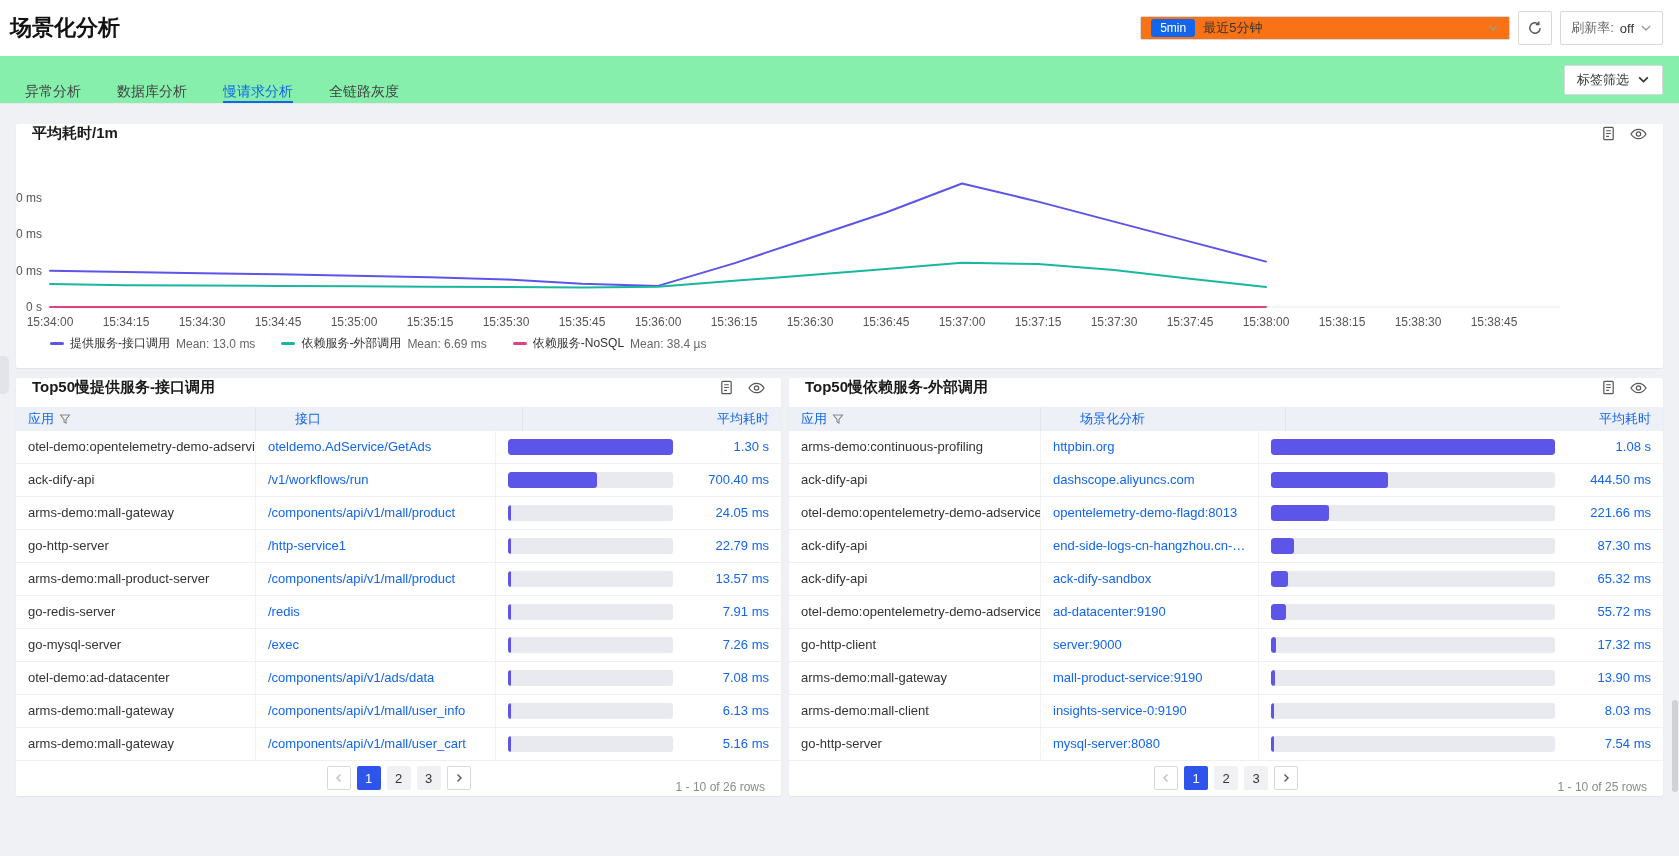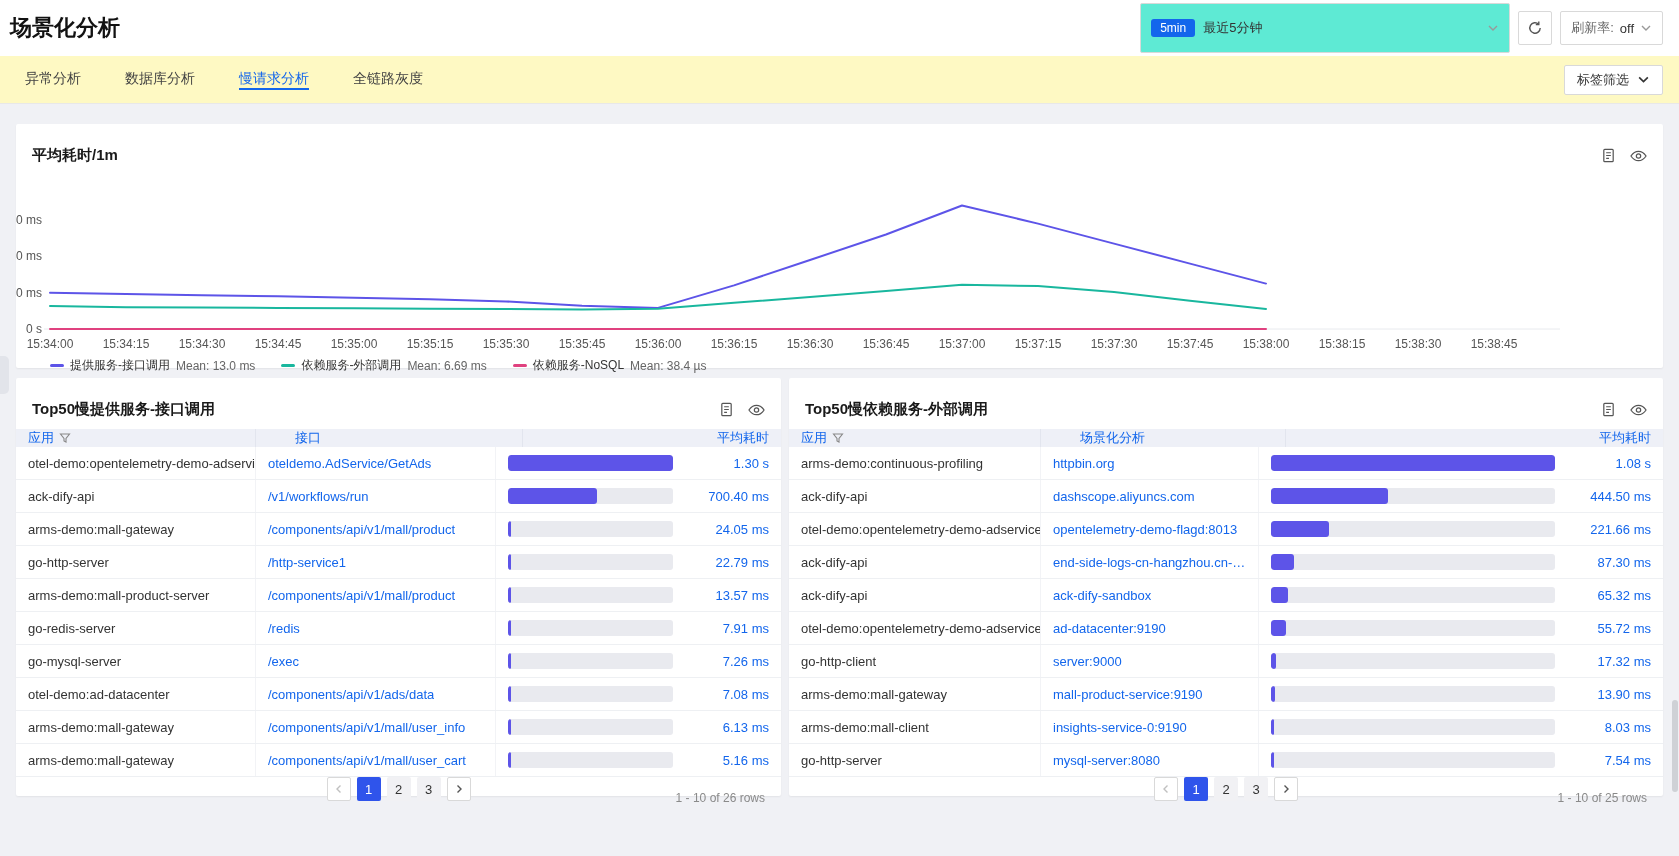--- a/index.html
+++ b/index.html
@@ -4,45 +4,45 @@
 <style>
   * { box-sizing: border-box; margin: 0; padding: 0; }
   html,body { width:1679px; height:856px; overflow:hidden;
     font-family:"Liberation Sans","DejaVu Sans",sans-serif; background:#f0f1f5; color:#333; }
 
   
   .page-header { background:#fff; height:56px; display:flex; align-items:center;
     justify-content:space-between; padding:0 16px 0 10px;gap:44px; }
   .page-title { font-size:22px; font-weight:bold; color:#121212; }
   .header-controls { display:flex; align-items:center; gap:8px; }
-  .time-picker { width:370px; height:50px; border:1px solid #d9d9d9; border-radius:2px;
-    background:#5eead4; display:flex; align-items:center; gap:8px; padding:0 10px; cursor:pointer; }
+  .time-picker { width:370px; height:24px; border:1px solid #d9d9d9; border-radius:2px;
+    background:#f97316; display:flex; align-items:center; gap:8px; padding:0 10px; cursor:pointer; }
   .time-badge { background:#1366ec; color:#fff; font-size:12px; padding:2px 9px; border-radius:3px; }
   .time-label { font-size:13px; color:#333; flex:1; }
   .icon-btn { width:34px; height:34px; border:1px solid #d9d9d9; border-radius:2px;
     background:#fff; display:flex; align-items:center; justify-content:center; cursor:pointer; }
   .refresh-rate { height:34px; border:1px solid #d9d9d9; border-radius:2px; background:#fff;
     display:flex; align-items:center; gap:6px; padding:0 10px; cursor:pointer; }
   .rr-label { font-size:13px; color:#666; }
   .rr-value { font-size:13px; color:#333; }
 
   
-  .tab-bar { background:#fef9c3; height:48px; display:flex; align-items:center;
-    padding:0 0 0 25px; border-bottom:1px solid #e8e8e8;gap:8px; }
+  .tab-bar { background:#86efac; height:48px; display:flex; align-items:flex-end;
+    padding:0 0 0 25px; border-bottom:1px solid #e8e8e8; }
   .tab { font-size:14px; color:#424242; margin-right:36px; display:flex; align-items:center;
     cursor:pointer; border-bottom:2px solid transparent; }
   .tab.active { color:#1366ec; border-bottom-color:#1366ec; font-weight:500; }
   .tag-filter { margin-left:auto; align-self:center; margin-right:16px; height:30px;
     border:1px solid #d9d9d9; border-radius:2px; background:#fff; display:flex;
     align-items:center; gap:8px; padding:0 12px; font-size:13px; color:#333; cursor:pointer; }
 
   
   .content { padding:20px 16px 0 16px; }
   .card { background:#fff; border-radius:2px; box-shadow:0 1px 2px rgba(0,0,0,0.06); }
-  .card-head { display:flex; align-items:center; justify-content:space-between; padding:22px 16px 4px 16px; }
+  .card-head { display:flex; align-items:center; justify-content:space-between; padding:0 16px 4px 16px; }
   .card-title { font-size:15px; font-weight:bold; color:#1a1a1a; }
   .card-actions { display:flex; gap:14px; align-items:center; }
   .card-actions .act { cursor:pointer; display:flex; }
 
   
   .chart-card { height:244px; margin-bottom:10px; }
   .legend { display:flex; gap:26px; padding-left:34px; margin-top:-2px; font-size:12px; }
   .legend-item { display:flex; align-items:center; gap:6px; cursor:pointer; }
   .legend-swatch { width:14px; height:3px; border-radius:2px; display:inline-block; }
   .legend-label { color:#333; }

